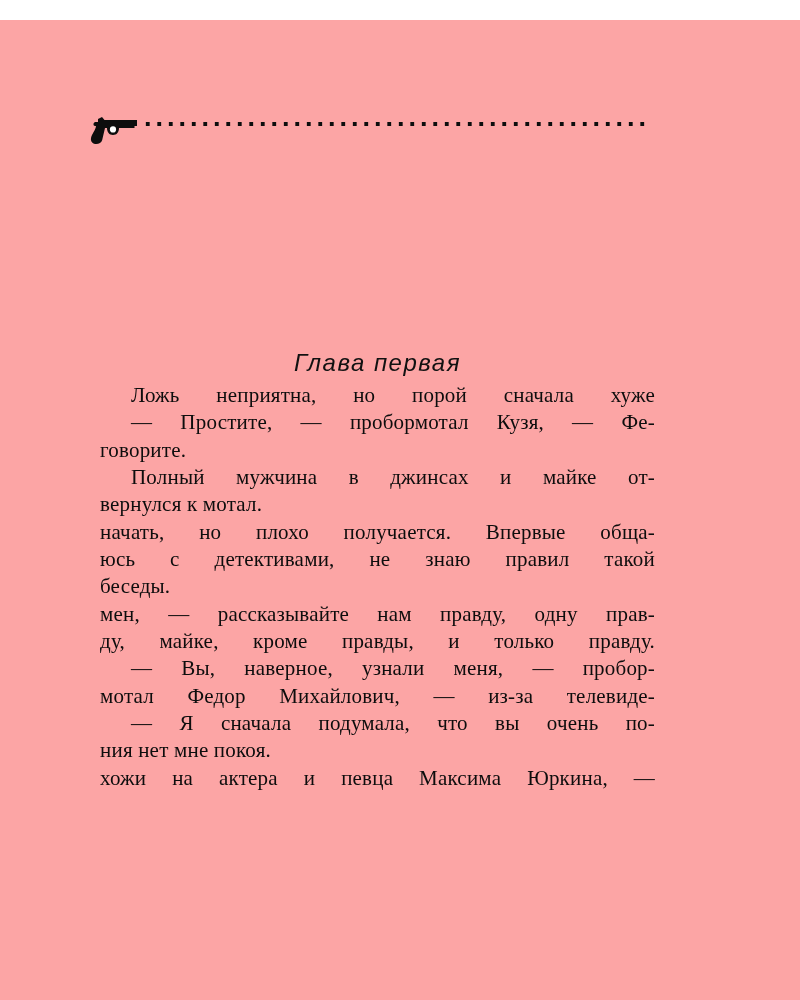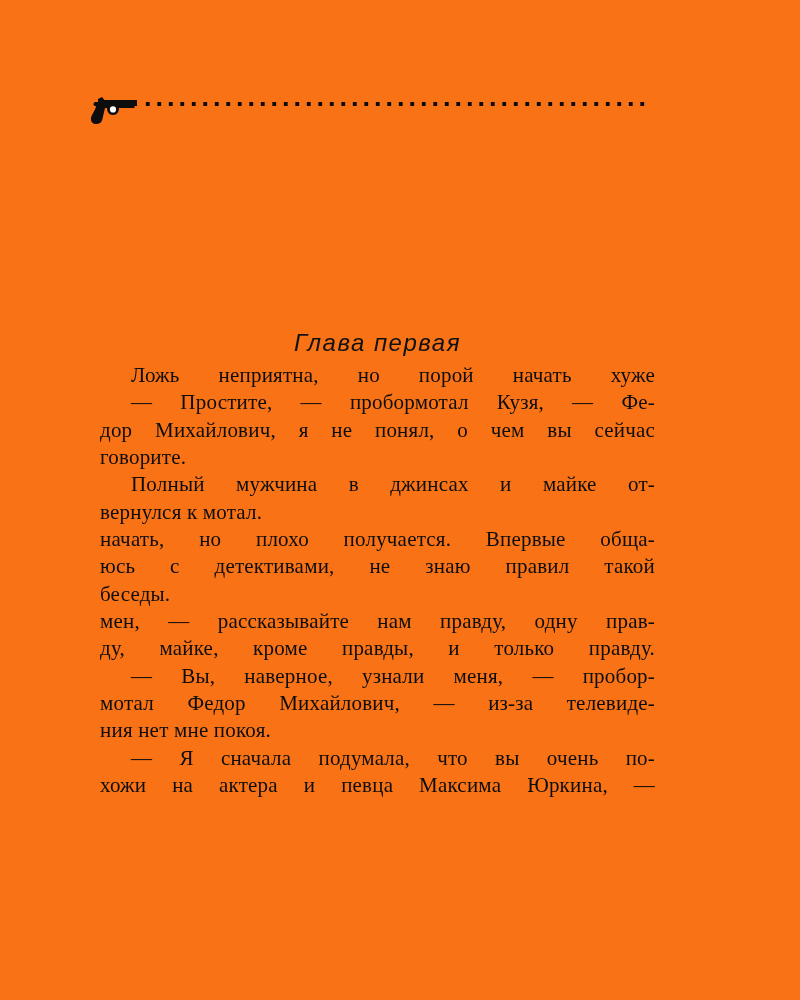--- a/index.html
+++ b/index.html
@@ -7,21 +7,22 @@
   body {
     background: #ffffff;
     font-family: "Liberation Serif", serif;
     color: #0d0d0d;
     position: relative;
     overflow: hidden;
   }
   .page {
     position: absolute;
     inset: 0;
-    background: #f97316;
+    background: #fca5a5;
+    margin-top: 20px;
   }
   
   .header {
     position: absolute;
     left: 90px;
     top: 96px;
     width: 560px;
     height: 30px;
     display: flex;
     align-items: flex-start;
@@ -95,31 +96,30 @@
         L8 6
         L8 3 Z"></path>
       <circle cx="23" cy="13.4" r="3.1" fill="#ffffff"></circle>
     </svg>
     <div class="dots"></div>
   </div>
 
   <div class="chapter-title">Глава первая</div>
 
   <div class="body-text">
-      <div class="line first">Ложь неприятна, но порой начать хуже</div>
+      <div class="line first">Ложь неприятна, но порой сначала хуже</div>
       <div class="line first">— Простите, — пробормотал Кузя, — Фе-</div>
-      <div class="line">дор Михайлович, я не понял, о чем вы сейчас</div>
       <div class="line para-end">говорите.</div>
       <div class="line first">Полный мужчина в джинсах и майке от-</div>
       <div class="line para-end">вернулся к мотал.</div>
       <div class="line">начать, но плохо получается. Впервые обща-</div>
       <div class="line">юсь с детективами, не знаю правил такой</div>
       <div class="line para-end">беседы.</div>
       <div class="line">мен, — рассказывайте нам правду, одну прав-</div>
       <div class="line">ду, майке, кроме правды, и только правду.</div>
       <div class="line first">— Вы, наверное, узнали меня, — пробор-</div>
       <div class="line">мотал Федор Михайлович, — из-за телевиде-</div>
+      <div class="line first">— Я сначала подумала, что вы очень по-</div>
       <div class="line para-end">ния нет мне покоя.</div>
-      <div class="line first">— Я сначала подумала, что вы очень по-</div>
       <div class="line">хожи на актера и певца Максима Юркина, —</div>
     </div>
 
 </div>
 
 </body></html>

